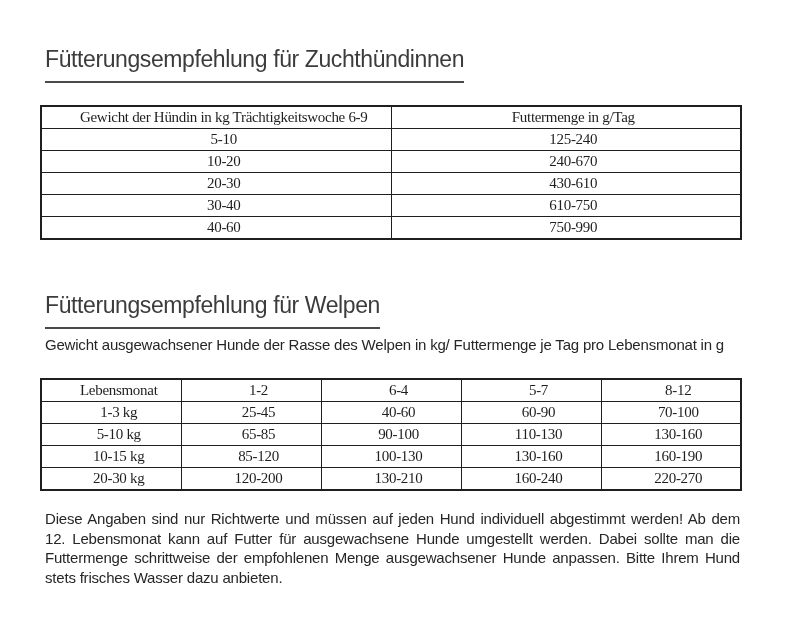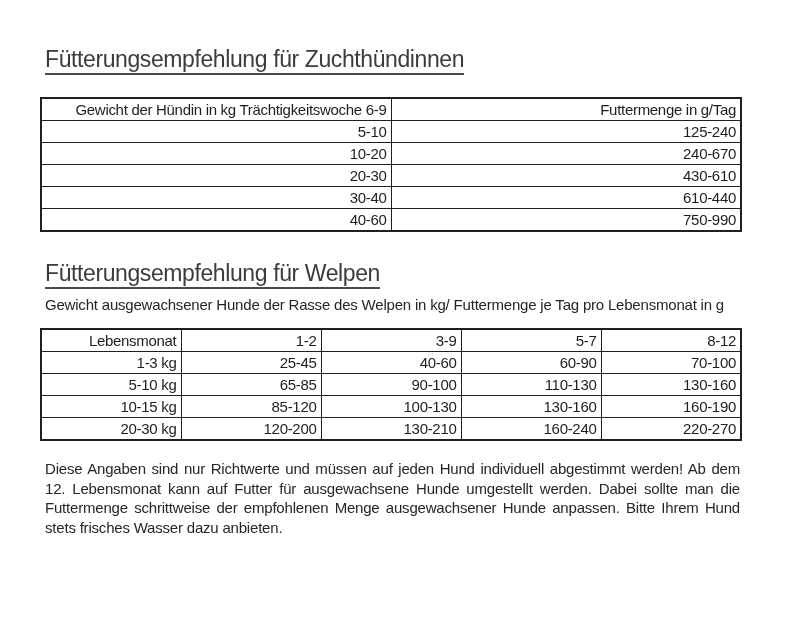--- a/index.html
+++ b/index.html
@@ -20,45 +20,46 @@
   }
   h1.doc-title {
     margin: 46px 0 0 5px;
     font-size: 23px;
     font-weight: 400;
     letter-spacing: -0.4px;
     color: #3c3c3c;
   }
   h1.doc-title span {
     display: inline-block;
-    padding-bottom: 0;
+    padding-bottom: 8px;
     border-bottom: 2px solid #4a4a4a;
   }
-  h1.doc-title.second { margin-top: 28px; }
+  h1.doc-title.second { margin-top: 52px; }
   table.doc-table {
     border-collapse: collapse;
     width: 700px;
     table-layout: fixed;
     margin-top: 22px;
     border: 2px solid #1f1f1f;
   }
-  table.doc-table.welpen { margin-top: 12px; }
+  table.doc-table.welpen { margin-top: 22px; }
   table.doc-table th,
   table.doc-table td {
     border: 1px solid #1f1f1f;
     font-size: 15px;
     font-weight: 400;
     letter-spacing: -0.3px;
-    text-align: right;
+    text-align: center;
     vertical-align: middle;
     padding: 2px 4px 2px 19px;
     line-height: 17px;
     color: #1e1e1e;
     white-space: nowrap;
     overflow: hidden;
+    font-family: Liberation Serif, serif;
   }
   table.zucht col.c1 { width: 350px; }
   table.zucht col.c2 { width: 350px; }
   table.welpen col { width: 140px; }
   p.subtitle {
     margin: 4px 0 0 5px;
     width: 695px;
     font-size: 15px;
     line-height: 23px;
     letter-spacing: -0.2px;
@@ -105,21 +106,21 @@
       <tr>
         <td>10-20</td>
         <td>240-670</td>
       </tr>
       <tr>
         <td>20-30</td>
         <td>430-610</td>
       </tr>
       <tr>
         <td>30-40</td>
-        <td>610-440</td>
+        <td>610-750</td>
       </tr>
       <tr>
         <td>40-60</td>
         <td>750-990</td>
       </tr>
     </tbody>
   </table>
 
   <h1 class="doc-title second">
     <span>Fütterungsempfehlung für Welpen</span>
@@ -132,21 +133,21 @@
         <col>
         <col>
         <col>
         <col>
         <col>
       </colgroup>
     <thead>
       <tr>
         <th>Lebensmonat</th>
         <th>1-2</th>
-        <th>3-9</th>
+        <th>6-4</th>
         <th>5-7</th>
         <th>8-12</th>
       </tr>
     </thead>
     <tbody>
       <tr>
         <td>1-3 kg</td>
         <td>25-45</td>
         <td>40-60</td>
         <td>60-90</td>

